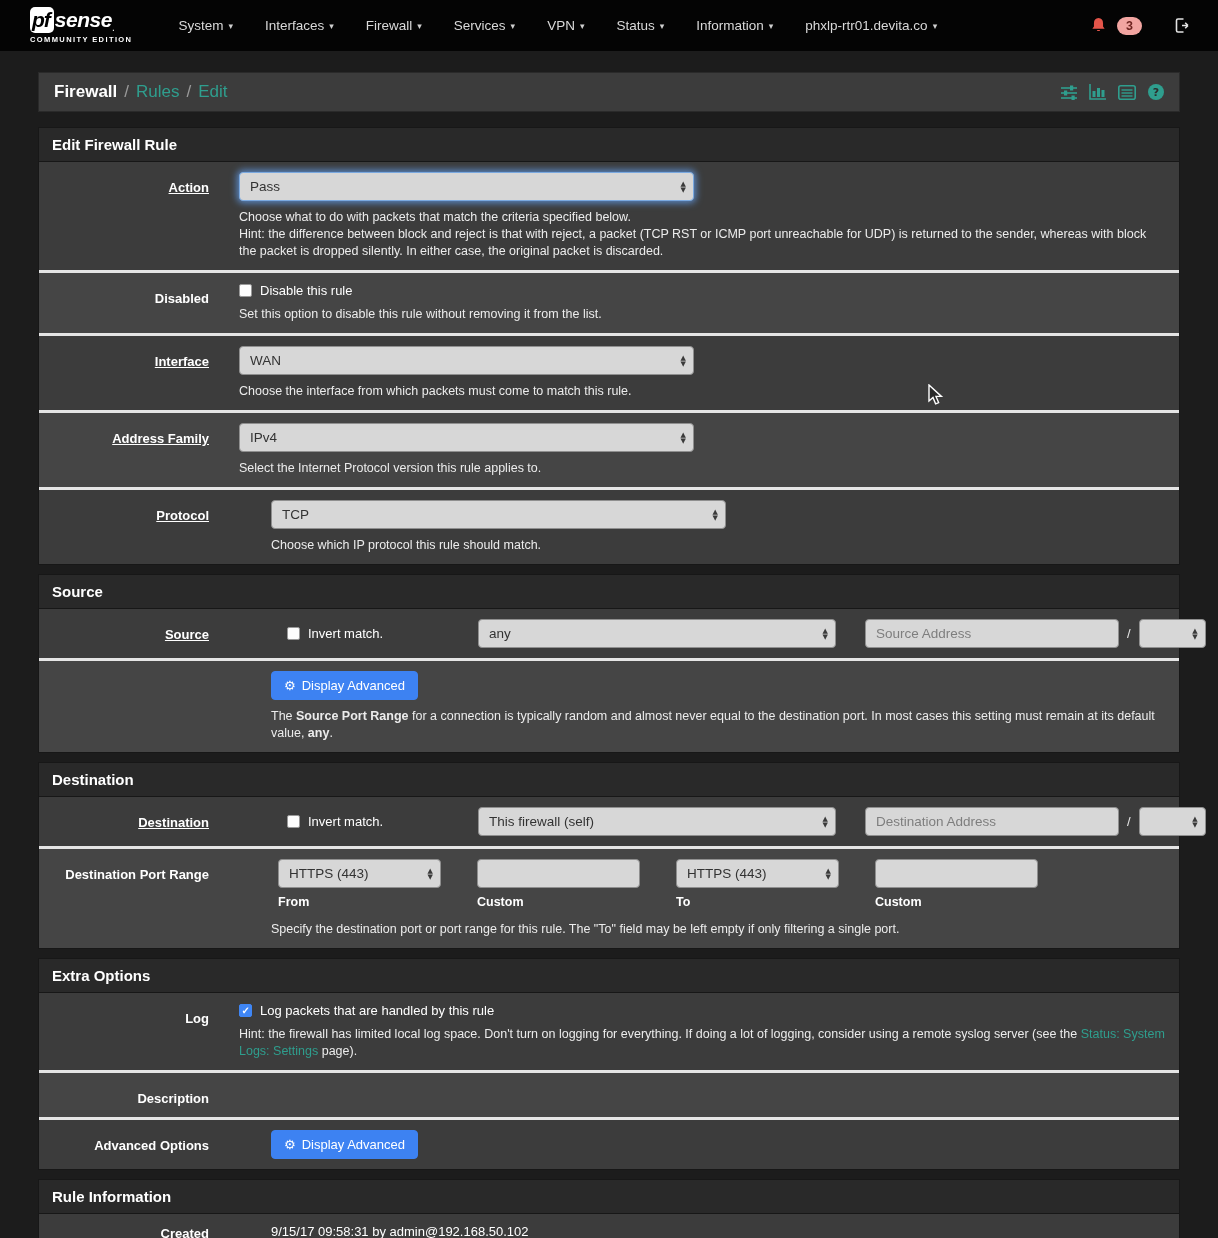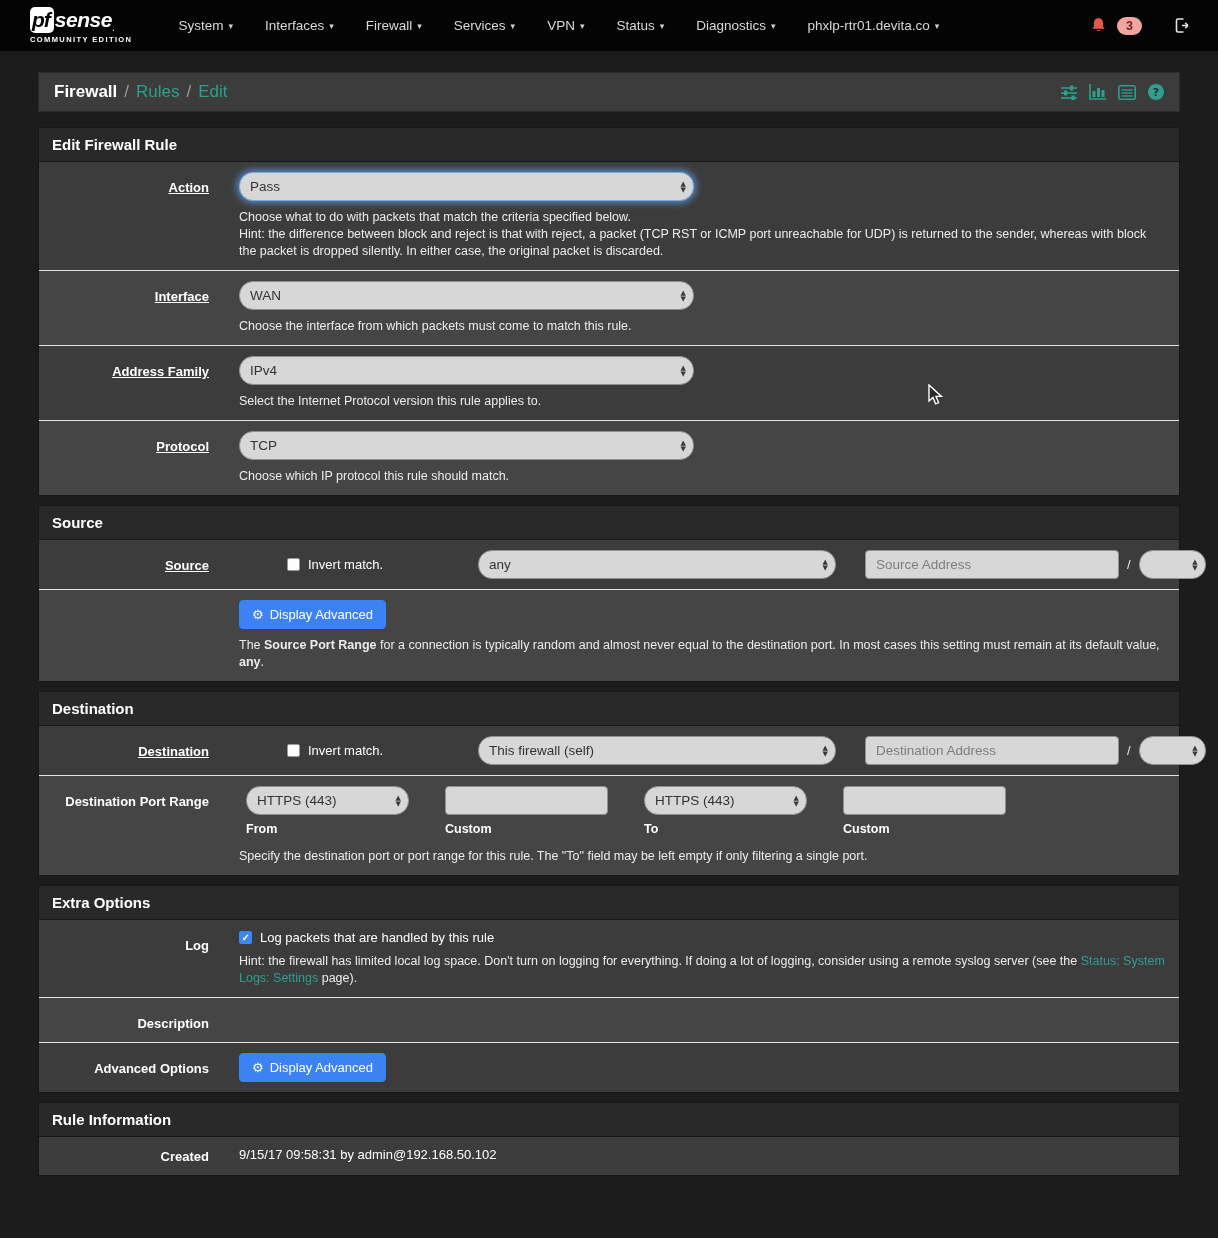--- a/index.html
+++ b/index.html
@@ -30,31 +30,31 @@
   .crumb-section { color:#fff; font-weight:bold; font-size:17px; }
   .crumb-sep { color:#9a9a9a; font-size:17px; margin:0 7px; }
   .crumb-link { color:#2f9e8e; font-size:17px; }
   .crumb-icons { margin-left:auto; display:flex; align-items:center; gap:12px; }
   .crumb-icons svg { display:block; }
 
   
   .panel { margin:0 38px 9px; border:1px solid #171717; }
   .panel-header { background:#292929; color:#fff; font-weight:bold; font-size:15px;
     padding:8px 13px; border-bottom:1px solid #171717; }
-  .frow { display:flex; padding:10px 13px; border-bottom:1px solid #e5e5e5; }
+  .frow { display:flex; padding:10px 13px; border-bottom:3px solid #e5e5e5; }
   .panel-body .frow:nth-child(odd) { background:#3c3c3c; }
   .panel-body .frow:nth-child(even) { background:#454545; }
-  .panel-body .frow:last-child { border-bottom:none; }
+  .panel-body .frow:last-child { border-bottom:none;gap:32px; }
   .flabel { width:187px; flex:0 0 187px; text-align:right; padding-right:30px; padding-top:6px; }
   .lbl { color:#fff; font-weight:bold; font-size:13px; }
   .lbl.u { text-decoration:underline; }
   .fcontent { flex:1; min-width:0; }
 
   
-  .sel { background:#d7d7d7; border:1px solid #8f8f8f; border-radius:14px; height:29px;
+  .sel { background:#d7d7d7; border:1px solid #8f8f8f; border-radius:4px; height:29px;
     display:flex; align-items:center; padding:0 7px 0 10px; color:#333; font-size:13.5px; }
   .sel-val { flex:1; white-space:nowrap; overflow:hidden; }
   .arrows { display:flex; flex-direction:column; align-items:center; color:#3a3a3a; }
   .arrows span { font-size:7px; line-height:6px; font-family:"DejaVu Sans", sans-serif; }
   .sel.focused { border:1px solid #7aa9e0; box-shadow:0 0 7px 2px rgba(95,150,225,0.85); }
   .w455 { width:455px; }
   .inp { background:#d7d7d7; border:1px solid #8f8f8f; border-radius:4px; height:29px;
     padding:0 10px; font-size:13.5px; color:#444; font-family:"Liberation Sans",sans-serif; width:100%; }
   .inp::placeholder { color:#7e7e7e; opacity:1; }
   .help { color:#ececec; font-size:12.5px; line-height:17px; margin-top:8px; }
@@ -122,21 +122,21 @@
       </span>
     <span class="nav-item">
         <span>VPN</span>
         <span class="caret">▾</span>
       </span>
     <span class="nav-item">
         <span>Status</span>
         <span class="caret">▾</span>
       </span>
     <span class="nav-item">
-        <span>Diagnostics</span>
+        <span>Information</span>
         <span class="caret">▾</span>
       </span>
     <span class="nav-item">
         <span>phxlp-rtr01.devita.co</span>
         <span class="caret">▾</span>
       </span>
   </div>
   <div class="nav-right">
     <span class="nav-icon">
       <svg width="17" height="18" viewBox="0 0 16 17">
@@ -213,20 +213,30 @@
               <span>▼</span>
             </span>
         </div>
         <div class="help">
           <div>Choose what to do with packets that match the criteria specified below.</div>
           <div>Hint: the difference between block and reject is that with reject, a packet (TCP RST or ICMP port unreachable for UDP) is returned to the sender, whereas with block the packet is dropped silently. In either case, the original packet is discarded.</div>
         </div>
       </div>
     </div>
     <div class="frow">
+      <div class="flabel"><span class="lbl">Disabled</span></div>
+      <div class="fcontent" style="margin-top:-7px;">
+        <label class="cbwrap">
+          <span class="cb"></span>
+          <span class="cbl">Disable this rule</span>
+        </label>
+        <div class="help">Set this option to disable this rule without removing it from the list.</div>
+      </div>
+    </div>
+    <div class="frow">
       <div class="flabel"><span class="lbl u">Interface</span></div>
       <div class="fcontent">
         <div class="sel w455">
           <span class="sel-val">WAN</span>
           <span class="arrows">
               <span>▲</span>
               <span>▼</span>
             </span>
         </div>
         <div class="help">Choose the interface from which packets must come to match this rule.</div>

